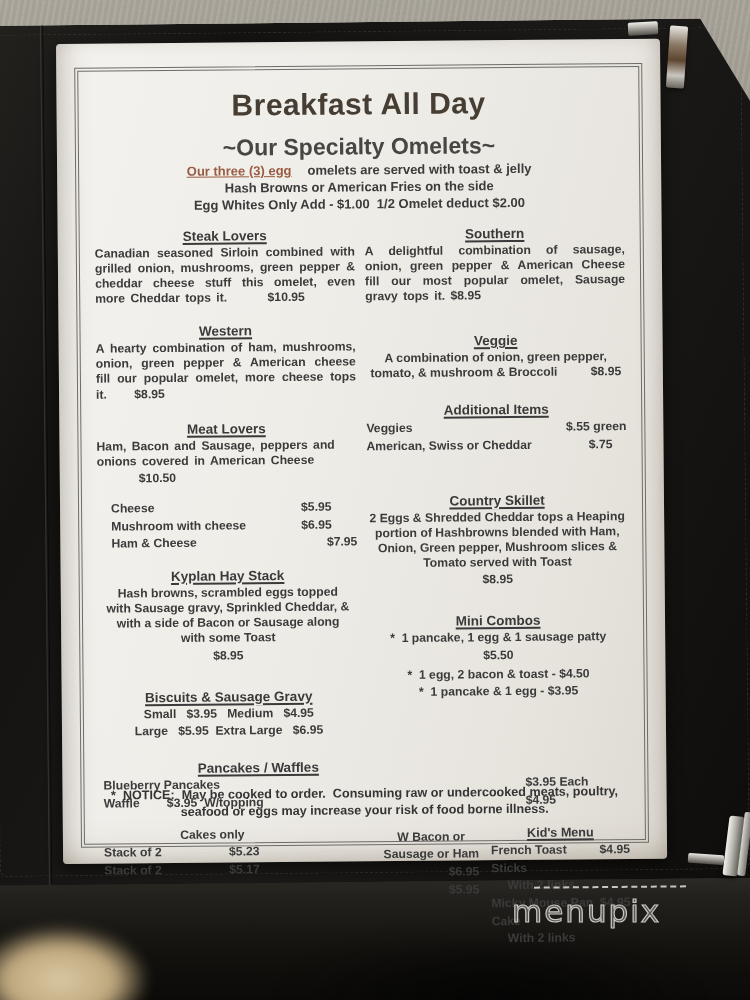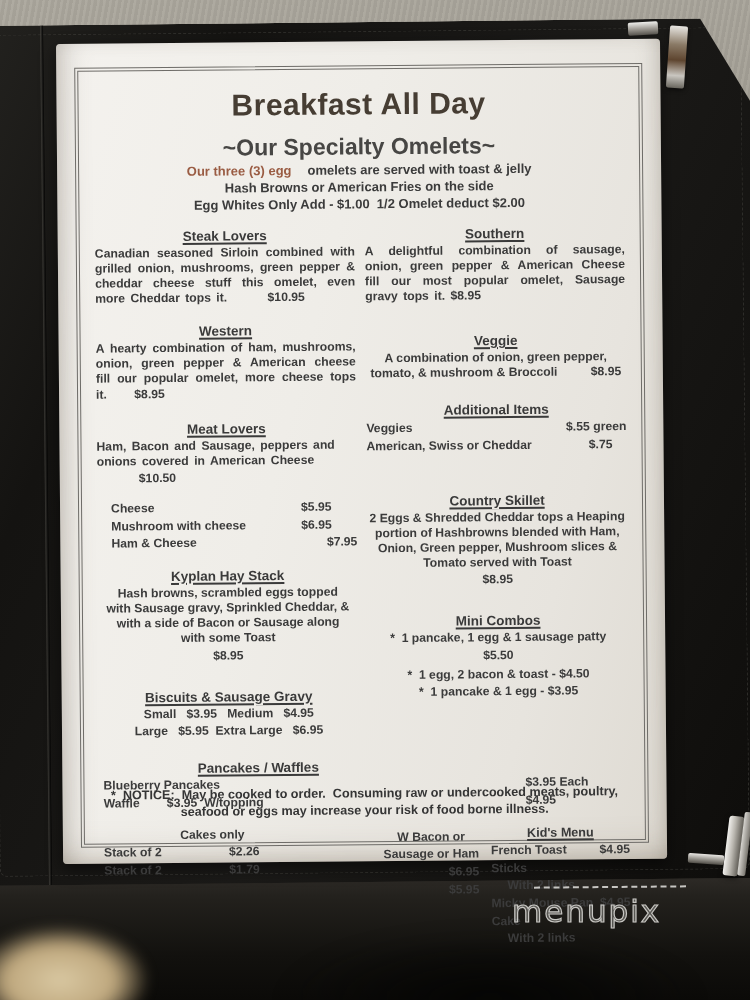--- a/index.html
+++ b/index.html
@@ -53,21 +53,21 @@
                0 6px 16px rgba(0,0,0,.5);
     color:#3b3b3b;}
   .frame{position:absolute;left:18px;right:18px;top:24px;bottom:16px;
     border:4px double #6e6c68;}
   .content{position:absolute;inset:0;padding:10px 10px 0 10px;font-weight:bold;}
 
   
   .title{text-align:center;font-size:30px;letter-spacing:.5px;color:#463d33;margin-top:8px;}
   .subtitle{text-align:center;font-size:23px;color:#474644;margin-top:12px;}
   .intro{text-align:center;font-size:13px;line-height:1.3;margin-top:2px;}
-  .intro .lead{color:#9a5c43;margin-right:16px;}
+  .intro .lead{color:#9a5c43;margin-right:16px;text-decoration:underline;}
   .pre{white-space:pre;}
   .cols{display:flex;margin-top:10px;}
   .col{width:50%;padding:0 5px;box-sizing:border-box;}
   .sec{margin-top:0;}
   .heading{text-align:center;font-size:13.5px;text-decoration:underline;
     text-underline-offset:2px;text-decoration-thickness:2px;color:#3a3a3a;}
   .desc{font-size:12.2px;line-height:1.24;margin:2px 0 0 0;text-align:justify;word-spacing:2px;}
   .desc .price{display:inline-block;}
   .center{text-align:center;word-spacing:normal;}
   .row{display:flex;font-size:12.2px;line-height:1.45;}
@@ -214,25 +214,25 @@
           <div class="pan-row">
               <span class="nm pre">Waffle        $3.95  W/topping</span>
               <span class="pr">$4.95</span>
             </div>
 
           <div class="foot">
             <div class="foot-c1">
               <div class="heading" style="text-decoration:none;font-size:12.2px;">Cakes only</div>
               <div class="row">
                   <span class="nm">Stack of 2</span>
-                  <span class="pr" style="width:96px;">$2.26</span>
+                  <span class="pr" style="width:96px;">$5.23</span>
                 </div>
               <div class="row">
                   <span class="nm">Stack of 2</span>
-                  <span class="pr" style="width:96px;">$1.79</span>
+                  <span class="pr" style="width:96px;">$5.17</span>
                 </div>
             </div>
             <div class="foot-c2">
               <div style="padding-right:14px;">W Bacon or</div>
               <div>Sausage or Ham</div>
               <div>$6.95</div>
               <div>$5.95</div>
             </div>
             <div class="foot-c3">
               <div class="heading" style="font-size:12.6px;">Kid's Menu</div>

